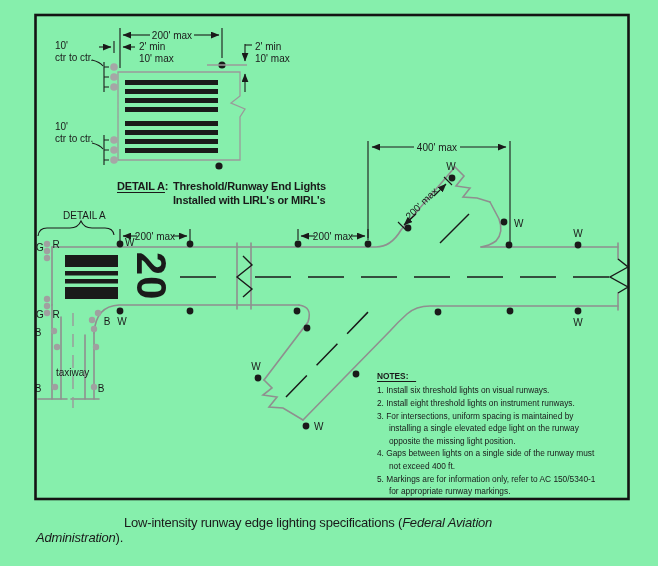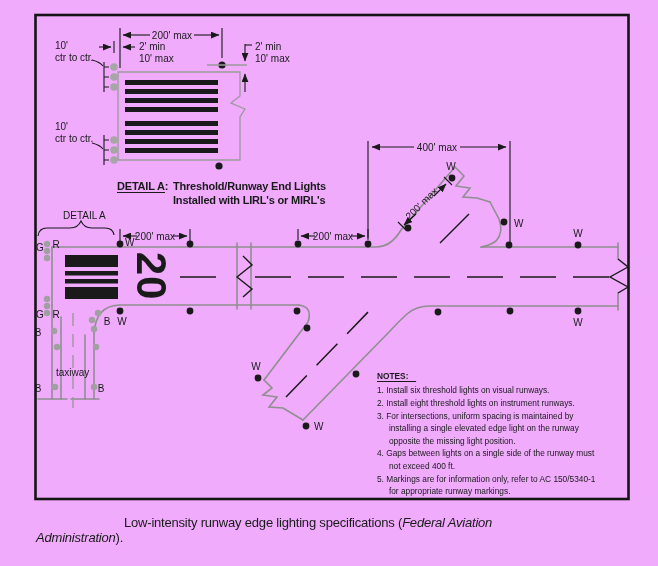--- a/index.html
+++ b/index.html
@@ -1,16 +1,16 @@
 <!DOCTYPE html>
 <html><head>
 <meta charset="utf-8">
 <style>
   html,body{margin:0;padding:0;background:#ffffff;}
-  .stage{position:relative;width:658px;height:566px;background:#f0abfc;overflow:hidden;}
+  .stage{position:relative;width:658px;height:566px;background:#86efac;overflow:hidden;}
   svg text{font-family:"Liberation Sans",sans-serif;fill:#1a1a1a;}
   .gray{stroke:#8f8f8f;stroke-width:1.6;fill:none;stroke-linecap:round;}
   .grayt{stroke:#9a9a9a;stroke-width:1.3;fill:none;}
   .ink{stroke:#1a1a1a;stroke-width:1.1;fill:none;}
   .zig{stroke:#1a1a1a;stroke-width:1.4;fill:none;stroke-linejoin:miter;}
   .dimtxt{font-size:10px;}
   .lbl{font-size:10px;}
   .bold{font-weight:bold;}
   .cap{font-size:11px;font-weight:bold;letter-spacing:-0.2px;}
   .notes-line{font-size:9.8px;}

